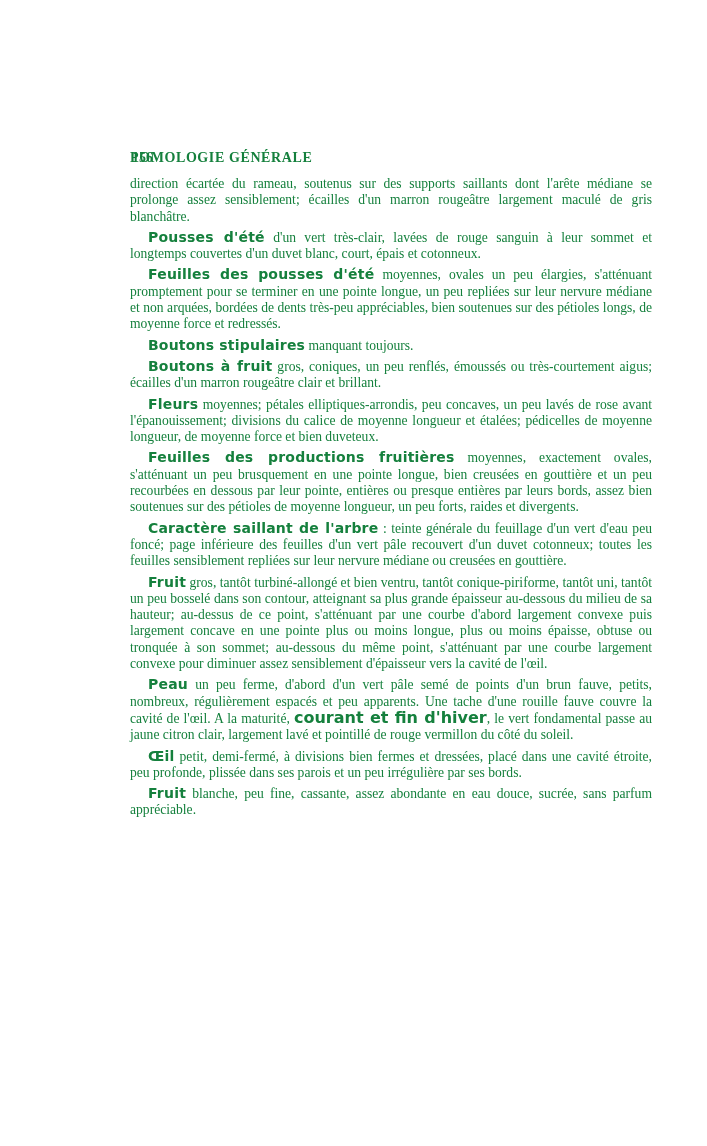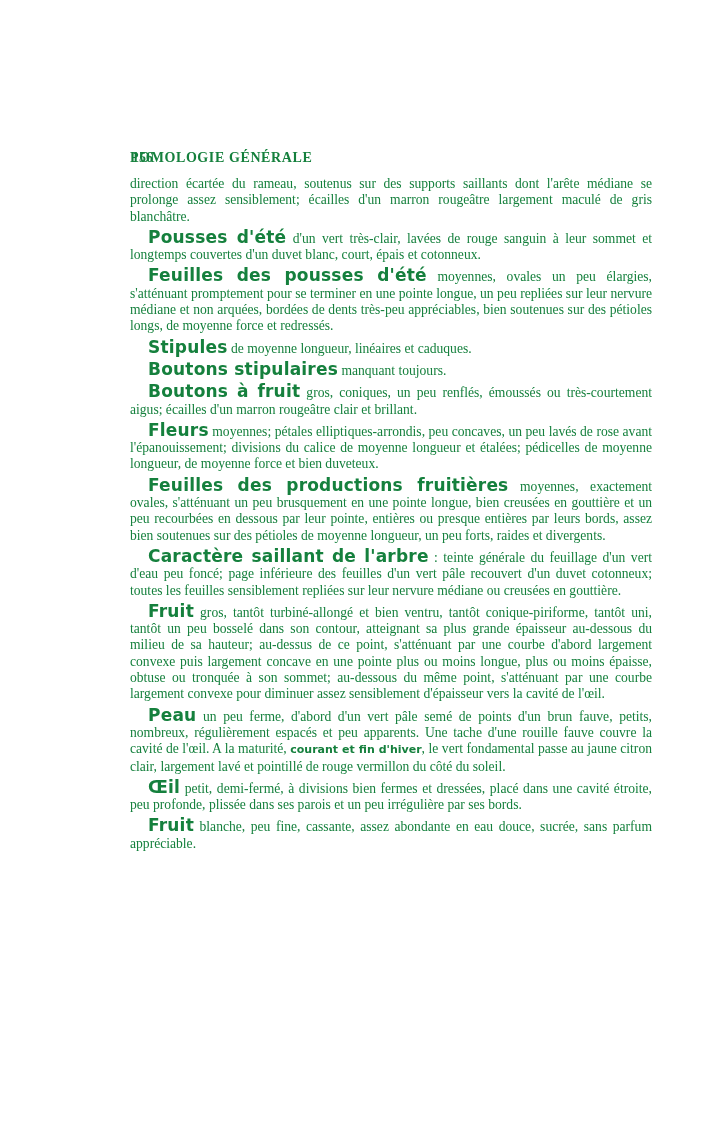--- a/index.html
+++ b/index.html
@@ -8,39 +8,38 @@
     position: absolute; left: 130px; top: 150px; width: 522px;
     font-family: "Liberation Serif", "DejaVu Serif", serif;
     color: #15803d; font-size: 13.6px; line-height: 16.3px;
     text-align: justify;
   }
   .running-head { position: relative; height: 24px; margin-bottom: 2px; }
   .page-num { position: absolute; left: 2px; top: 0; font-weight: bold; font-size: 14px; }
   .head-title { position: absolute; left: 0; right: 0; top: 0; text-align: left; font-size: 14px; letter-spacing: 0.6px; font-weight: bold; }
   p { margin: 0 0 4px 0; }
   p.indent { text-indent: 18px; }
-  .lead { font-family: "DejaVu Sans", sans-serif; font-weight: 900; font-size: 17px; letter-spacing: 0.2px; }
-  .inline-bold { font-family: "DejaVu Sans", sans-serif; font-weight: 900; font-size: 11px; }
+  .lead { font-family: "DejaVu Sans", sans-serif; font-weight: 900; font-size: 14px; letter-spacing: 0.2px; }
+  .inline-bold { font-family: "DejaVu Sans", sans-serif; font-weight: 900; font-size: 16px; }
 </style>
 </head>
 <body>
 
 <div class="page">
   <div class="running-head">
     <span class="page-num">156</span>
     <span class="head-title">POMOLOGIE GÉNÉRALE</span>
   </div>
 
   <p><span>direction écartée du rameau, soutenus sur des supports saillants dont l'arête médiane se prolonge assez sensiblement; écailles d'un marron rougeâtre largement maculé de gris blanchâtre.</span></p>
 
   <p class="indent"><span class="lead">Pousses d'été</span><span> d'un vert très-clair, lavées de rouge sanguin à leur sommet et longtemps couvertes d'un duvet blanc, court, épais et cotonneux.</span></p>
 
   <p class="indent"><span class="lead">Feuilles des pousses d'été</span><span> moyennes, ovales un peu élargies, s'atténuant promptement pour se terminer en une pointe longue, un peu repliées sur leur nervure médiane et non arquées, bordées de dents très-peu appréciables, bien soutenues sur des pétioles longs, de moyenne force et redressés.</span></p>
 
-  <p class="indent"><span class="lead">Stipules</span><span> de moyenne longueur, linéaires et caduques.</span></p>
 
   <p class="indent"><span class="lead">Boutons stipulaires</span><span> manquant toujours.</span></p>
 
   <p class="indent"><span class="lead">Boutons à fruit</span><span> gros, coniques, un peu renflés, émoussés ou très-courtement aigus; écailles d'un marron rougeâtre clair et brillant.</span></p>
 
   <p class="indent"><span class="lead">Fleurs</span><span> moyennes; pétales elliptiques-arrondis, peu concaves, un peu lavés de rose avant l'épanouissement; divisions du calice de moyenne longueur et étalées; pédicelles de moyenne longueur, de moyenne force et bien duveteux.</span></p>
 
   <p class="indent"><span class="lead">Feuilles des productions fruitières</span><span> moyennes, exactement ovales, s'atténuant un peu brusquement en une pointe longue, bien creusées en gouttière et un peu recourbées en dessous par leur pointe, entières ou presque entières par leurs bords, assez bien soutenues sur des pétioles de moyenne longueur, un peu forts, raides et divergents.</span></p>
 
   <p class="indent"><span class="lead">Caractère saillant de l'arbre</span><span> : teinte générale du feuillage d'un vert d'eau peu foncé; page inférieure des feuilles d'un vert pâle recouvert d'un duvet cotonneux; toutes les feuilles sensiblement repliées sur leur nervure médiane ou creusées en gouttière.</span></p>

